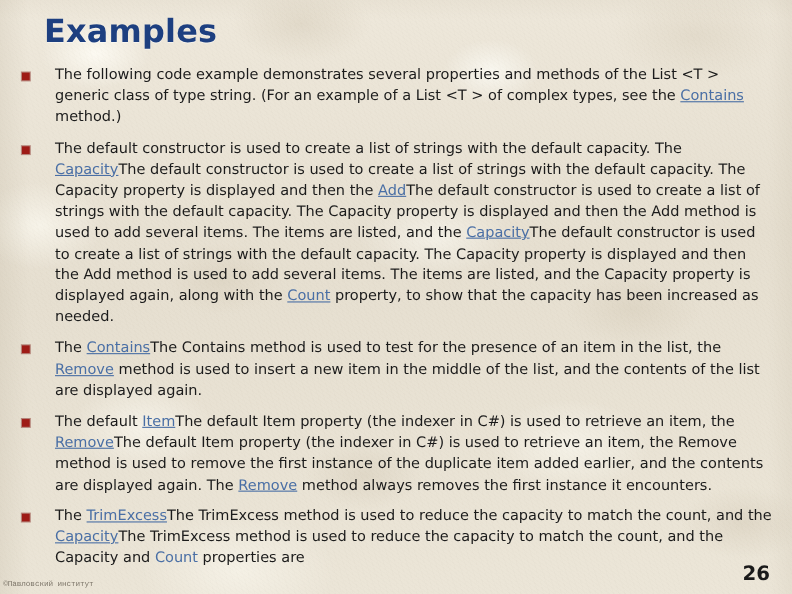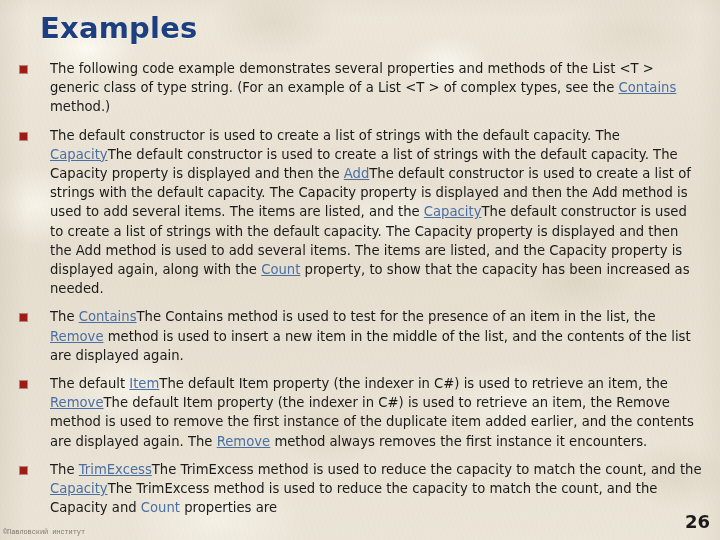--- a/index.html
+++ b/index.html
@@ -106,21 +106,21 @@
     text-decoration: underline;
   }
   .lnk-plain {
     color: #4a6fa5;
     text-decoration: none;
   }
 
   
   #page-num {
     position: absolute;
-    right: 10px;
+    right: 20px;
     bottom: 8px;
     font-family: "DejaVu Sans", sans-serif;
     font-size: 18px;
     font-weight: bold;
     color: #1a1a1a;
   }
 
   
   #watermark {
     position: absolute;

